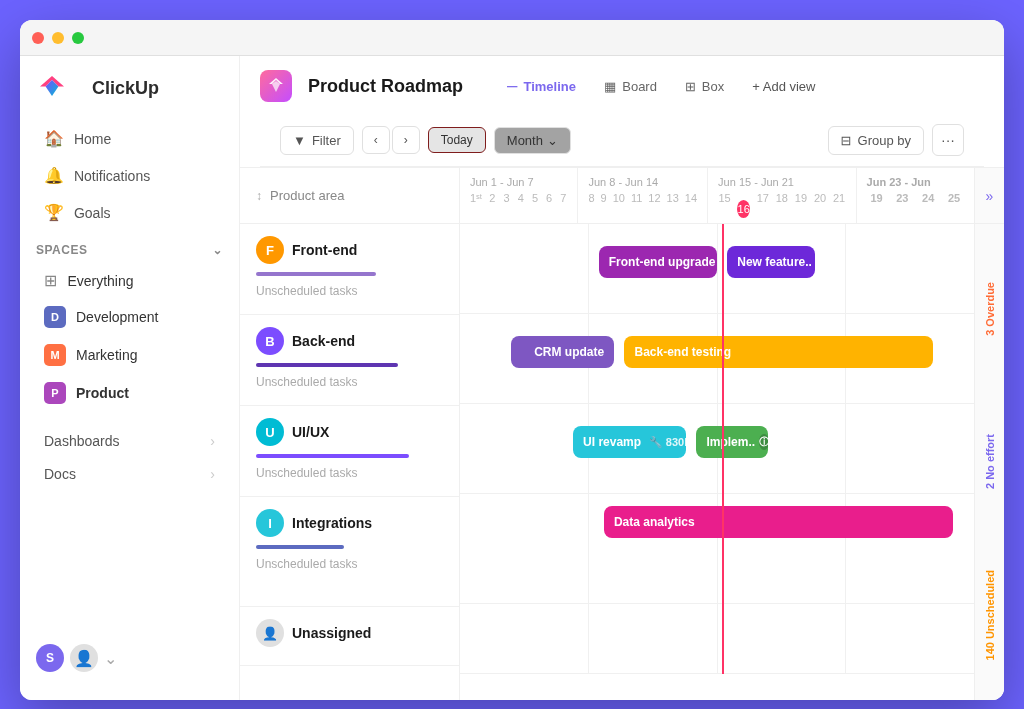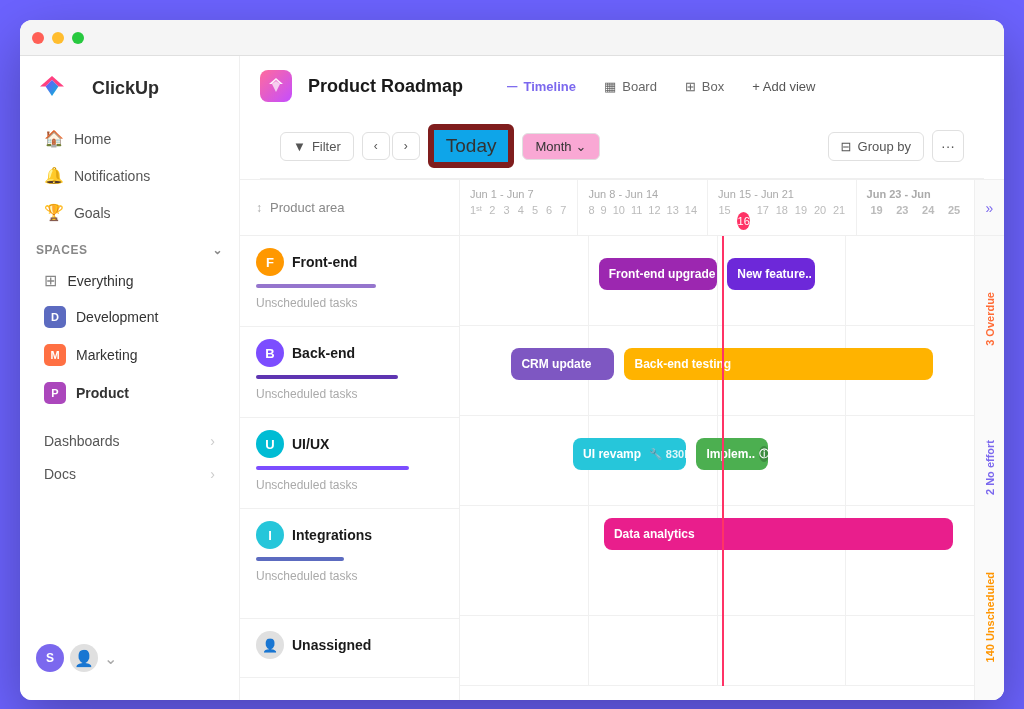--- a/index.html
+++ b/index.html
@@ -239,31 +239,31 @@
       cursor: pointer;
       display: flex;
       align-items: center;
       justify-content: center;
       font-size: 12px;
       color: #555;
     }
     .today-btn {
       padding: 5px 12px;
       border-radius: 6px;
-      border: 6px solid #7f1d1d;
-      background: #0ea5e9;
-      cursor: pointer;
-      font-size: 19px;
+      border: 1px solid #7f1d1d;
+      background: #e5e5e5;
+      cursor: pointer;
+      font-size: 12px;
       color: #333;
     }
     .month-btn {
       padding: 5px 12px;
       border-radius: 6px;
       border: 1px solid #e0e0e0;
-      background: #f9a8d4;
+      background: #a3a3a3;
       cursor: pointer;
       font-size: 13px;
       color: #333;
       display: flex;
       align-items: center;
       gap: 4px;
     }
     .spacer { flex: 1; }
     .group-by-btn {
       display: flex;
@@ -718,21 +718,21 @@
 
               </div>
             </div>
 
             <div class="grid-row" style="height:90px;">
               <div class="grid-week-col"></div>
               <div class="grid-week-col"></div>
               <div class="grid-week-col"></div>
               <div class="grid-week-col" style="border-right:none;"></div>
 
-              <div class="task-bar" style="background:#7e57c2; left:10%; top:22px; width:20%;">
+              <div class="task-bar" style="background:#7e57c2; left:10%; top:22px; width:20%;justify-content:flex-end;">
                 <span>CRM update</span>
               </div>
               <div class="task-bar" style="background:#ffb300; left:32%; top:22px; width:60%;">
                 <span>Back-end testing</span>
               </div>
             </div>
 
             <div class="grid-row" style="height:90px;">
               <div class="grid-week-col"></div>
               <div class="grid-week-col"></div>

